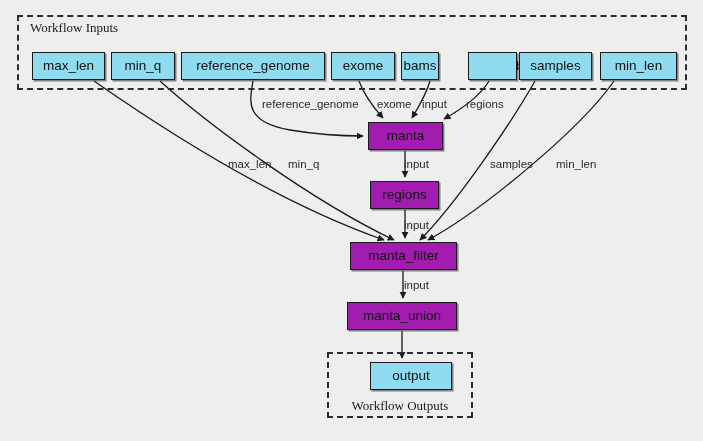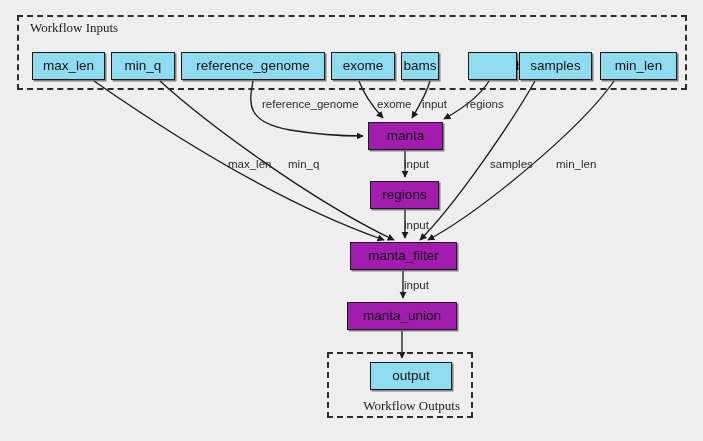--- a/index.html
+++ b/index.html
@@ -51,21 +51,21 @@
     white-space: nowrap;
   }
   #label-inputs {
     left: 30px;
     top: 20px;
   }
   #label-outputs {
     left: 340px;
     top: 398px;
     width: 120px;
-    text-align: right;
+    text-align: center;
   }
 
   
   .node {
     position: absolute;
     box-sizing: border-box;
     border: 1.5px solid #1a1a1a;
     height: 28px;
     line-height: 25px;
     text-align: center;

